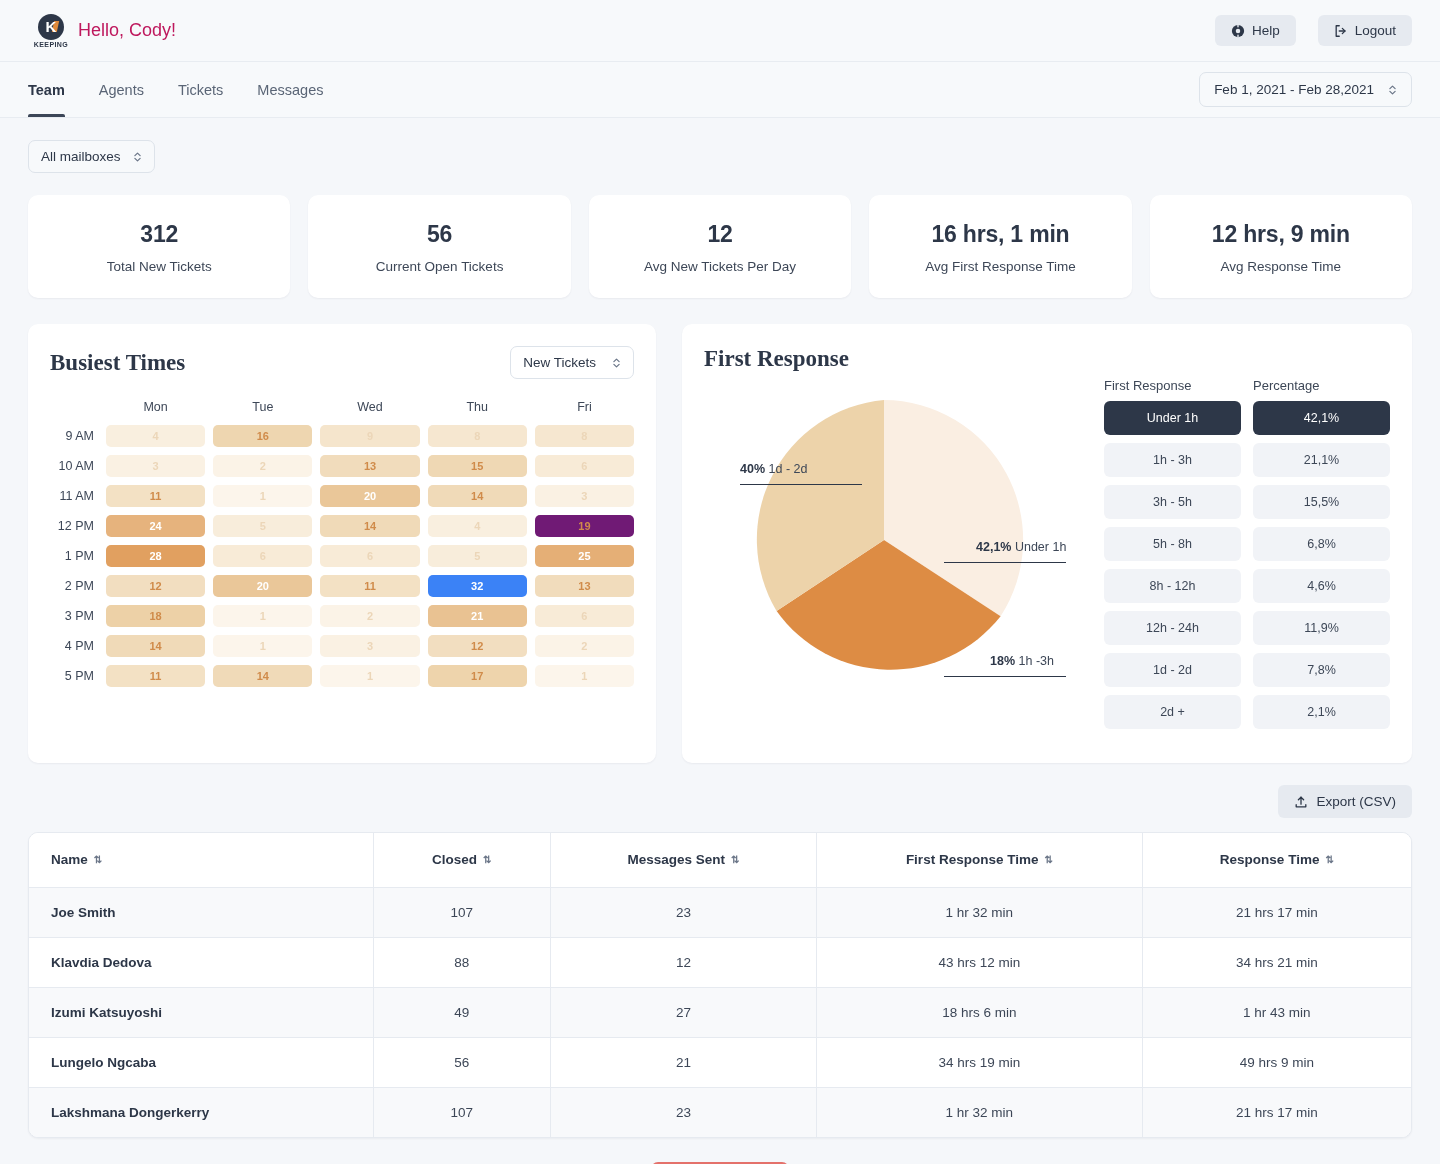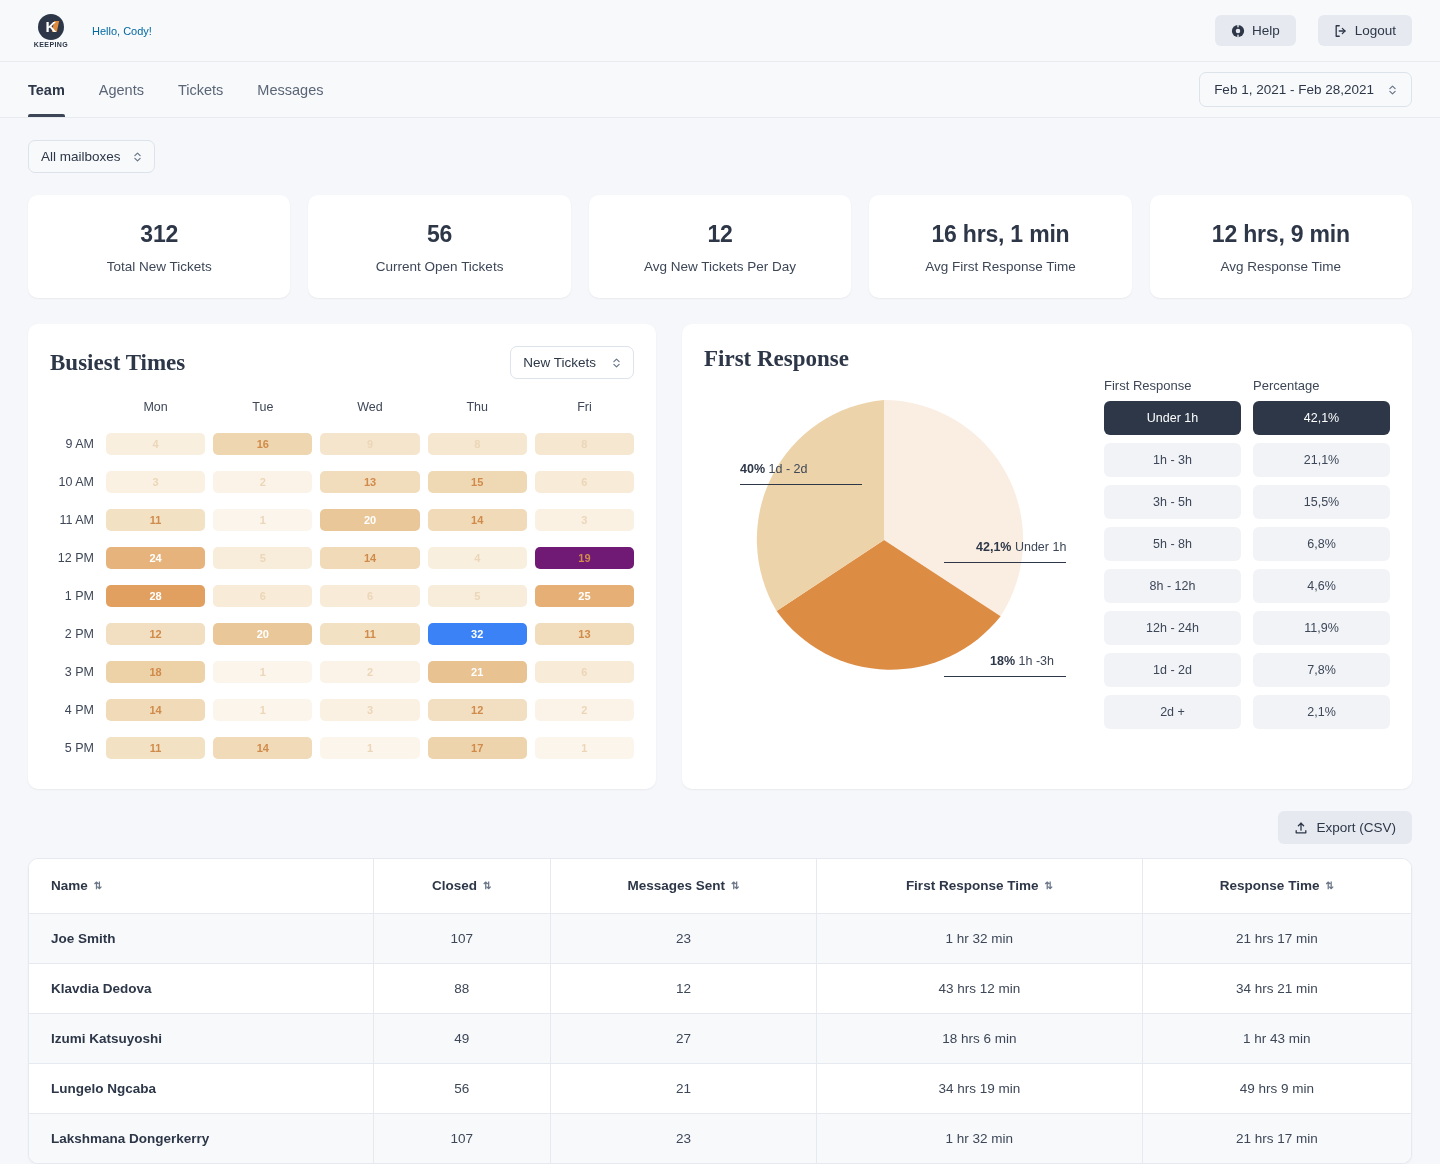--- a/index.html
+++ b/index.html
@@ -25,21 +25,21 @@
     display: flex; align-items: center; justify-content: center;
     font-size: 15px; font-weight: 700; line-height: 1;
     position: relative;
   }
   .logo-mark::after{
     content:""; position:absolute; right:6px; top:7px;
     width:5px; height:11px; background:#e08a3c; transform: skewX(-12deg);
   }
   .logo-mark span { position: relative; z-index: 2; }
   .logo-word { font-size: 7px; font-weight: 700; letter-spacing: .4px; color: #2d3748; margin-top: 1px; }
-  .greeting { font-size: 11px; color: #0369a1; margin-left: 18px; }
+  .greeting { font-size: 18px; color: #be185d; margin-left: 4px; }
   .topbar-right { margin-left: auto; display: flex; gap: 22px; }
   .pill-btn {
     background: #e6eaf0; border: none; border-radius: 6px;
     padding: 8px 16px; font-size: 13.5px; color: #2d3748;
     display: flex; align-items: center; gap: 7px; cursor: pointer;
     font-family: "Liberation Sans", sans-serif;
   }
   .ico { width: 14px; height: 14px; display: inline-block; flex: none; }
 
   
@@ -89,21 +89,21 @@
   .panel-title { font-size: 23px; font-weight: 700; color: #2d3748; font-family: Liberation Serif, serif; }
   .panel-select {
     margin-left: auto; background: #fff; border: 1px solid #dde3ea;
     border-radius: 7px; padding: 8px 12px; font-size: 13.5px;
     display: flex; align-items: center; gap: 16px; cursor: pointer; color:#2d3748;text-align:right;
   }
 
   .busiest { width: 628px; }
   .heatmap { padding: 14px 22px 26px 22px; }
   .hm-row { display: flex; align-items: center; height: 30px; }
-  .hm-row + .hm-row { margin-top: 8px; }
+  .hm-row + .hm-row { margin-top: 0px; }
   .hm-corner, .hm-time {
     width: 56px; text-align: right; padding-right: 12px;
     font-size: 12.5px; color: #3d4757; flex: none;
   }
   .hm-day { flex: 1; text-align: center; font-size: 12.5px; color: #3d4757; }
   .hm-head { height: 28px; }
   .hm-cells { display: flex; flex: 1; gap: 8px; }
   .hm-cell {
     flex: 1; height: 22px; border-radius: 5px;
     display: flex; align-items: center; justify-content: center;

